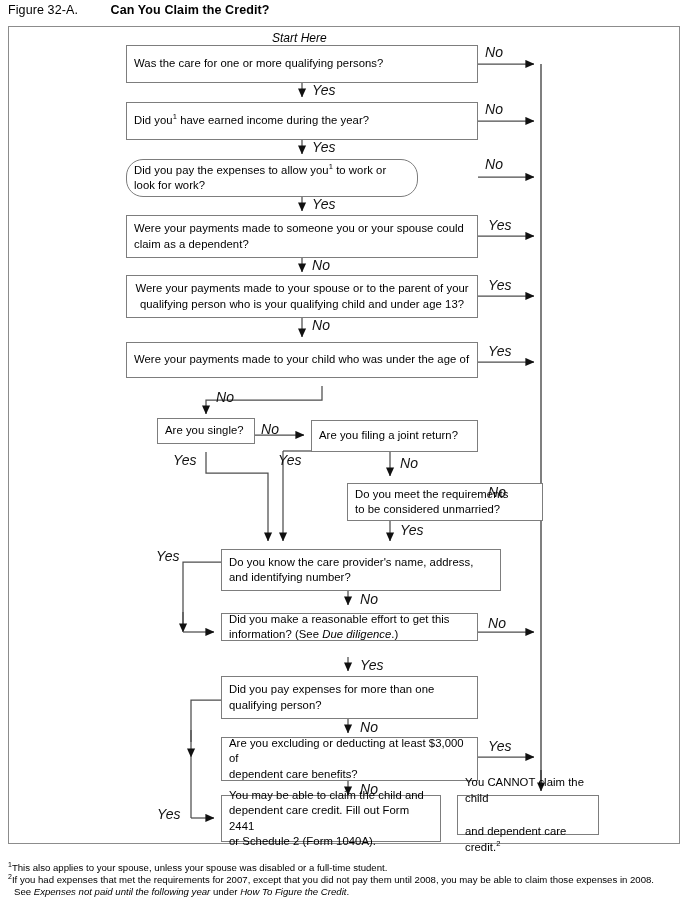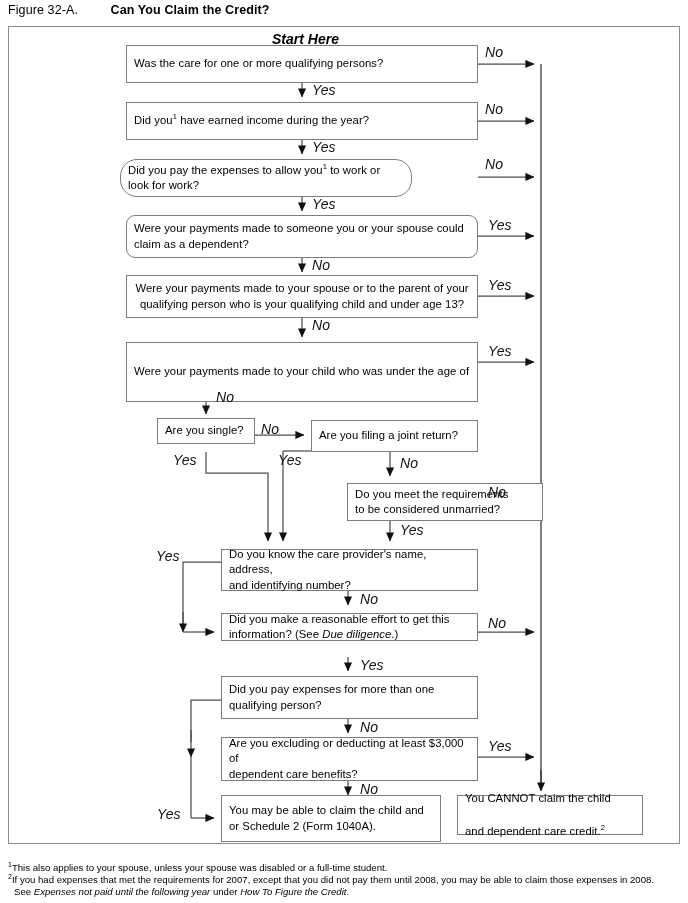--- a/index.html
+++ b/index.html
@@ -50,22 +50,22 @@
   .lbl {
     position:absolute;
     font-size:14px;
     font-style:italic;
     color:#111;
     white-space:nowrap;
     letter-spacing:0.1px;
   }
   .start-lbl {
     position:absolute;
-    font-size:14px;
-    font-weight:bold;
+    font-size:12px;
+    font-weight:normal;
     font-style:italic;
     white-space:nowrap;
   }
 
   
   #footnotes {
     position:absolute; left:8px; top:862px; width:676px;
     font-size:9.6px; line-height:12.2px; color:#000;
   }
   #footnotes .fn { white-space:nowrap; }
@@ -162,41 +162,41 @@
 </div>
 <div class="lbl" style="left:485px; top:44px;">No</div>
 <div class="lbl" style="left:312px; top:82px;">Yes</div>
 
 <div class="nbox" style="left:126px; top:102px; width:352px; height:38px;">
   <p><span>Did you</span><sup>1</sup><span> have earned income during the year?</span></p>
 </div>
 <div class="lbl" style="left:485px; top:101px;">No</div>
 <div class="lbl" style="left:312px; top:139px;">Yes</div>
 
-<div class="nbox" style="left:120px; top:159px; width:292px; height:38px;border-radius:17px;">
+<div class="nbox" style="left:126px; top:159px; width:292px; height:38px;border-radius:17px;">
   <p><span>Did you pay the expenses to allow you</span><sup>1</sup><span> to work or look for work?</span></p>
 </div>
 <div class="lbl" style="left:485px; top:156px;">No</div>
 <div class="lbl" style="left:312px; top:196px;">Yes</div>
 
-<div class="nbox" style="left:126px; top:215px; width:352px; height:43px;border-radius:9px;">
+<div class="nbox" style="left:126px; top:215px; width:352px; height:43px;">
   <p>Were your payments made to someone you or your spouse could</p>
   <p>claim as a dependent?</p>
 </div>
 <div class="lbl" style="left:488px; top:217px;">Yes</div>
 <div class="lbl" style="left:312px; top:257px;">No</div>
 
 <div class="nbox" style="left:126px; top:275px; width:352px; height:43px;text-align:center;">
   <p>Were your payments made to your spouse or to the parent of your</p>
   <p>qualifying person who is your qualifying child and under age 13?</p>
 </div>
 <div class="lbl" style="left:488px; top:277px;">Yes</div>
 <div class="lbl" style="left:312px; top:317px;">No</div>
 
-<div class="nbox" style="left:126px; top:342px; width:352px; height:60px;">
+<div class="nbox" style="left:126px; top:342px; width:352px; height:36px;">
   <p>Were your payments made to your child who was under the age of</p>
 </div>
 <div class="lbl" style="left:488px; top:343px;">Yes</div>
 <div class="lbl" style="left:216px; top:389px;">No</div>
 
 <div class="nbox center-single" style="left:157px; top:418px; width:98px; height:16px;">
   <p>Are you single?</p>
 </div>
 <div class="lbl" style="left:261px; top:421px;">No</div>
 <div class="lbl" style="left:173px; top:452px;">Yes</div>
@@ -207,21 +207,21 @@
 <div class="lbl" style="left:278px; top:452px;">Yes</div>
 <div class="lbl" style="left:400px; top:455px;">No</div>
 
 <div class="nbox" style="left:311px; top:483px; width:196px; height:38px;margin-left:36px;">
   <p>Do you meet the requirements</p>
   <p>to be considered unmarried?</p>
 </div>
 <div class="lbl" style="left:488px; top:484px;">No</div>
 <div class="lbl" style="left:400px; top:522px;">Yes</div>
 
-<div class="nbox" style="left:221px; top:549px; width:257px; height:42px;">
+<div class="nbox" style="left:221px; top:549px; width:280px; height:42px;">
   <p>Do you know the care provider's name, address,</p>
   <p>and identifying number?</p>
 </div>
 <div class="lbl" style="left:156px; top:548px;">Yes</div>
 <div class="lbl" style="left:360px; top:591px;">No</div>
 
 <div class="nbox" style="left:221px; top:613px; width:257px; height:28px;">
   <p>Did you make a reasonable effort to get this</p>
   <p><span>information? (See </span><i>Due diligence</i><span>.)</span></p>
 </div>
@@ -236,25 +236,26 @@
 
 <div class="nbox" style="left:221px; top:737px; width:257px; height:44px;">
   <p>Are you excluding or deducting at least $3,000 of</p>
   <p>dependent care benefits?</p>
 </div>
 <div class="lbl" style="left:488px; top:738px;">Yes</div>
 <div class="lbl" style="left:360px; top:781px;">No</div>
 
 <div class="nbox" style="left:221px; top:795px; width:220px; height:47px;">
   <p>You may be able to claim the child and</p>
+  <p>dependent care credit. Fill out Form 2441</p>
   <p>or Schedule 2 (Form 1040A).</p>
 </div>
 <div class="lbl" style="left:157px; top:806px;">Yes</div>
 
-<div class="nbox" style="left:457px; top:795px; width:186px; height:40px;gap:18px;">
+<div class="nbox" style="left:457px; top:795px; width:142px; height:40px;gap:18px;">
   <p>You CANNOT claim the child</p>
   <p><span>and dependent care credit.</span><sup>2</sup></p>
 </div>
 
 <div id="footnotes">
   <div class="fn">
     <sup>1</sup><span>This also applies to your spouse, unless your spouse was disabled or a full-time student.</span>
   </div>
   <div class="fn">
     <sup>2</sup><span>If you had expenses that met the requirements for 2007, except that you did not pay them until 2008, you may be able to claim those expenses in 2008.</span>

